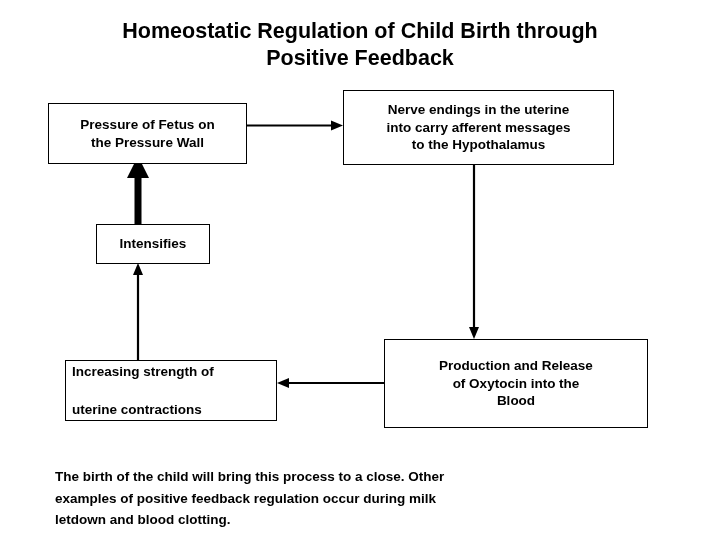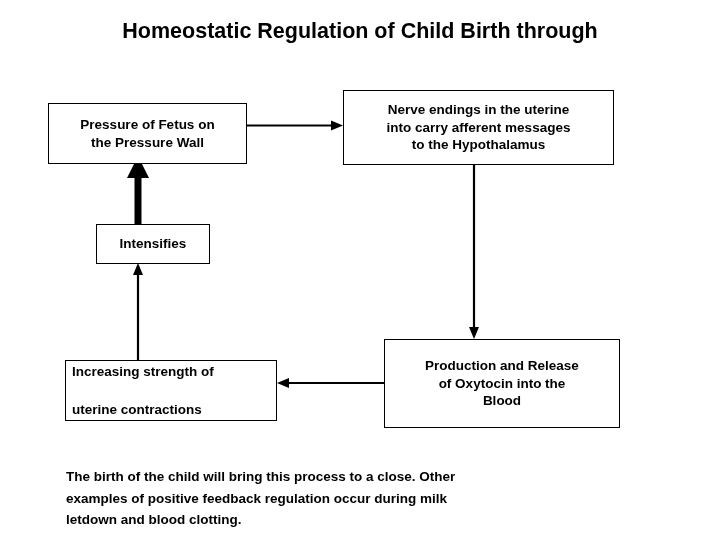--- a/index.html
+++ b/index.html
@@ -46,50 +46,50 @@
   }
   .box.center { text-align: center; align-items: center; }
   .box.left   { text-align: left;  align-items: flex-end; gap: 20px; }
   .box span { display: block; width: 100%; }
 
   
   #box-pressure   { left: 48px;  top: 103px; width: 199px; height: 61px; }
   #box-nerve      { left: 343px; top: 90px;  width: 271px; height: 75px; align-items: flex-end; }
   #box-intensifies{ left: 96px;  top: 224px; width: 114px; height: 40px; }
   #box-contract   { left: 65px;  top: 360px; width: 212px; height: 61px; }
-  #box-oxytocin   { left: 384px; top: 339px; width: 236px; height: 89px; }
+  #box-oxytocin   { left: 384px; top: 339px; width: 264px; height: 89px; }
 
   
   #connectors {
     position: absolute;
     left: 0; top: 0;
     width: 720px; height: 540px;
     pointer-events: none;
   }
 
   .caption {
     position: absolute;
     left: 55px;
     top: 466px;
     width: 610px;
     font-size: 13.5px;
     font-weight: bold;
     line-height: 21.5px;
     text-align: left;
-    margin-left: 11px;
   }
   .caption span { display: block; }
 </style>
 </head>
 <body>
 
 <div id="stage">
 
   <div class="title">
     <span>Homeostatic Regulation of Child Birth through</span>
+    <span>Positive Feedback</span>
   </div>
 
   <svg id="connectors" viewBox="0 0 720 540" width="720" height="540" xmlns="http://www.w3.org/2000/svg">
 
     <g>
       <line x1="247" y1="125.5" x2="334" y2="125.5" stroke="#000000" stroke-width="2.2"></line>
       <polygon points="343,125.5 331,120.5 331,130.5" fill="#000000"></polygon>
     </g>
 
     <g>

